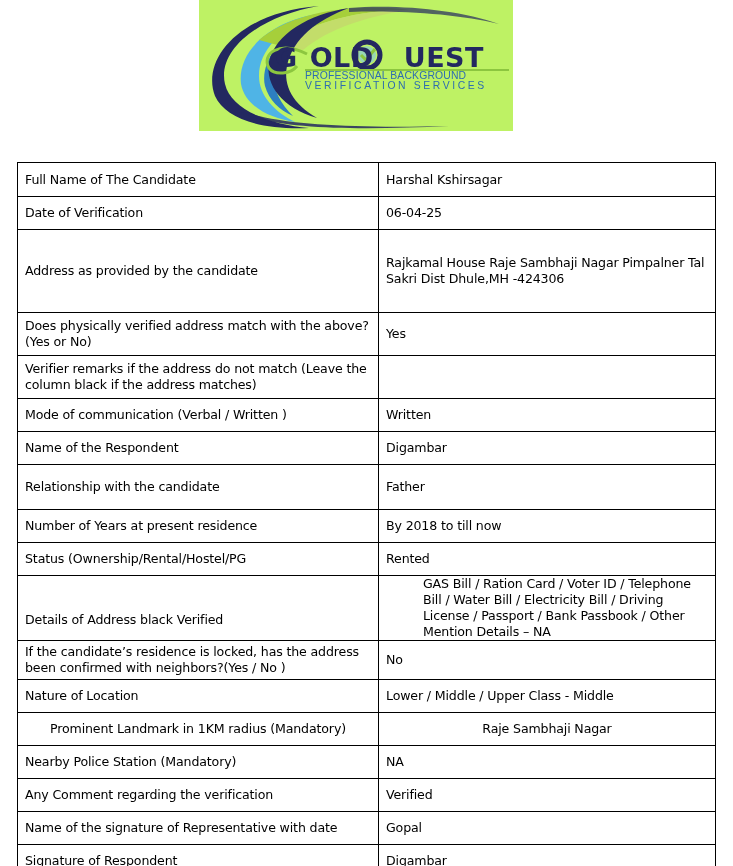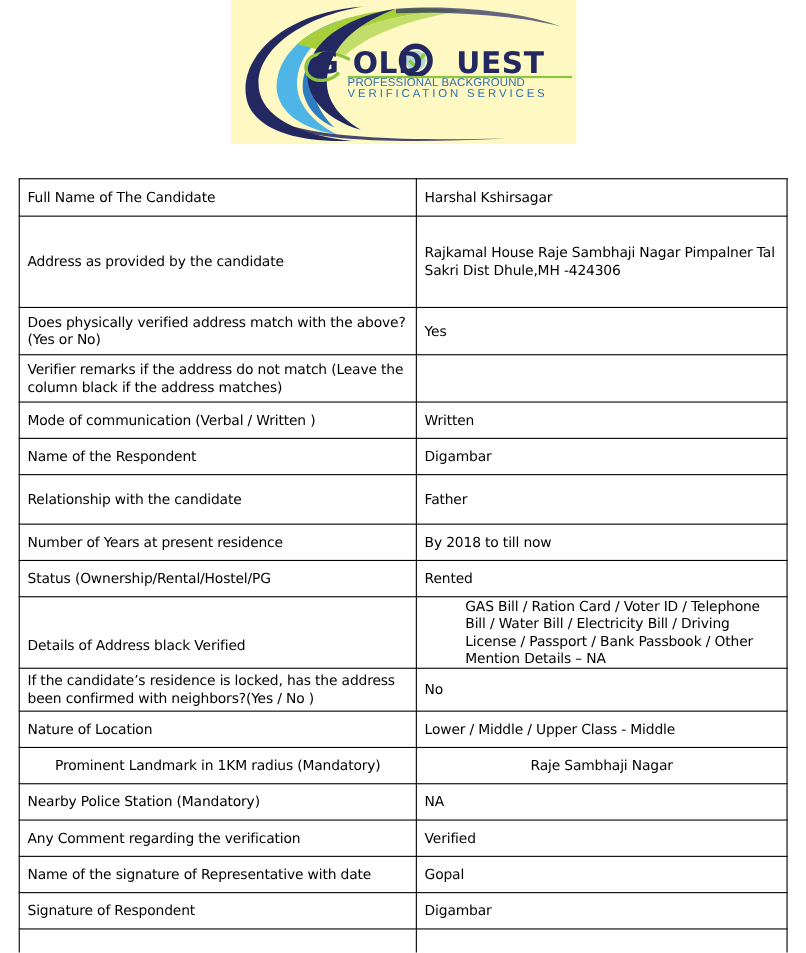--- a/index.html
+++ b/index.html
@@ -10,25 +10,25 @@
     body {
       width: 733px;
       height: 866px;
       position: relative;
       overflow: hidden;
       font-family: "DejaVu Sans", sans-serif;
       color: #000;
     }
     .logo {
       position: absolute;
-      left: 210px;
+      left: 199px;
       top: 0;
       width: 314px;
       height: 131px;
-      background: #fef9c3;
+      background: #bef264;
     }
     .logo svg { display: block; }
     .logo-text-main {
       position: absolute;
       left: 74px;
       top: 42px;
       font-family: "DejaVu Sans", sans-serif;
       font-weight: bold;
       font-size: 27px;
       letter-spacing: 0.5px;
@@ -113,20 +113,24 @@
   <div class="logo-sub1">PROFESSIONAL BACKGROUND</div>
   <div class="logo-sub2">VERIFICATION  SERVICES</div>
 </div>
 
 <table class="report">
   <tbody>
     <tr style="height:34px;">
       <td class="label">Full Name of The Candidate</td>
       <td class="value value-name">Harshal Kshirsagar</td>
     </tr>
+    <tr style="height:33px;">
+      <td class="label">Date of Verification</td>
+      <td class="value">06-04-25</td>
+    </tr>
     <tr style="height:83px;">
       <td class="label">Address as provided by the candidate</td>
       <td class="value top">Rajkamal House Raje Sambhaji Nagar Pimpalner Tal Sakri Dist Dhule,MH -424306</td>
     </tr>
     <tr style="height:43px;margin-left:48px;">
       <td class="label">Does physically verified address match with the above? (Yes or No)</td>
       <td class="value top">Yes</td>
     </tr>
     <tr style="height:43px;">
       <td class="label">Verifier remarks if the address do not match (Leave the column black if the address matches)</td>

